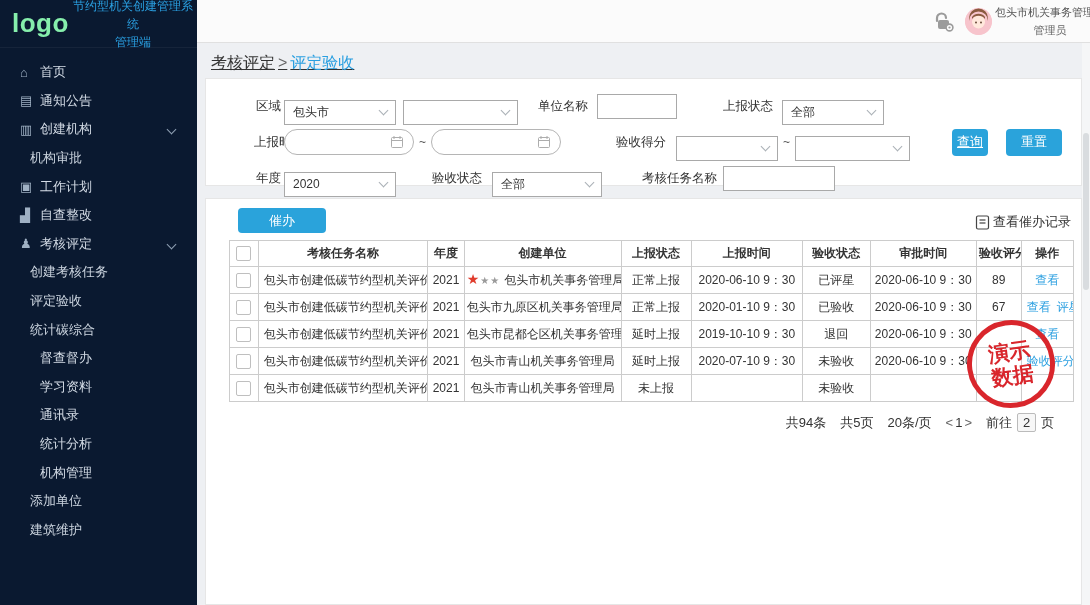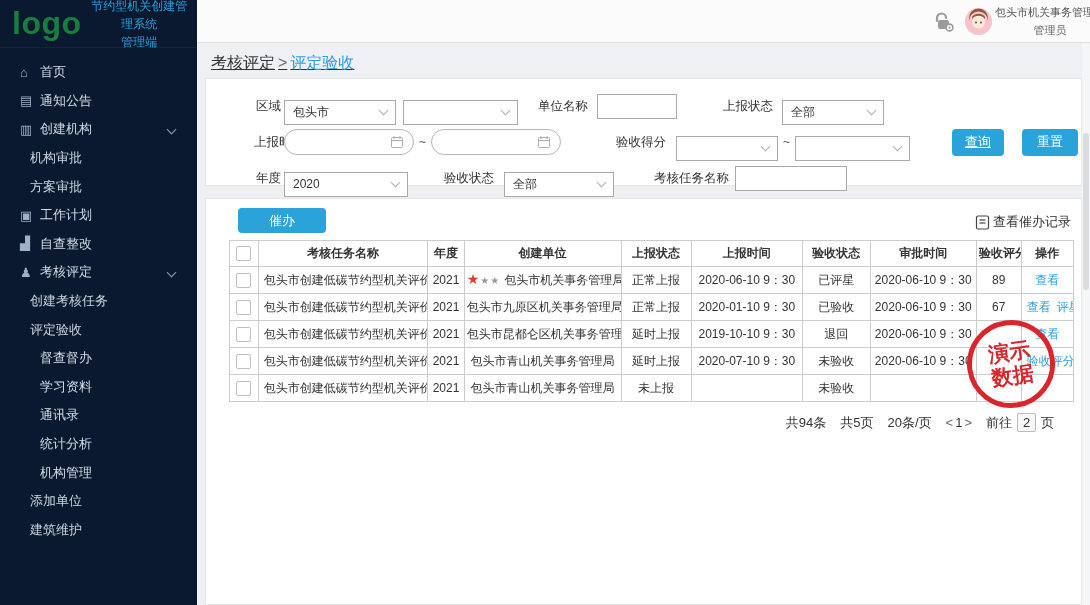--- a/index.html
+++ b/index.html
@@ -2,21 +2,21 @@
 <html><head>
 <meta charset="utf-8">
 <style>
   * { margin:0; padding:0; box-sizing:border-box; }
   html,body { width:1090px; height:605px; overflow:hidden; }
   body { font-family:"Liberation Sans","DejaVu Sans",sans-serif; font-size:12px; color:#333; background:#eef0f3; position:relative; }
 
   
   .sidebar { position:absolute; left:0; top:0; bottom:0; width:197px; background:#0a1930; z-index:5; }
   .logo-block { height:48px; display:flex; align-items:center; border-bottom:1px solid rgba(255,255,255,0.05); }
-  .logo-text { color:#15803d; font-size:32px; font-weight:bold; margin-left:12px; letter-spacing:0.5px; }
+  .logo-text { color:#86efac; font-size:26px; font-weight:bold; margin-left:12px; letter-spacing:0.5px; }
   .app-title { flex:1; text-align:center; color:#2a9fe0; font-size:12px; line-height:1.5; padding:0 4px; }
   .side-menu { padding-top:10px; }
   .side-item { height:28.6px; display:flex; align-items:center; color:#d4dce6; font-size:13px; cursor:pointer; position:relative; padding-left:20px; }
   .side-item .s-icon { width:20px; color:#9fb0c3; font-size:13px; display:inline-block; }
   .side-item.sub { padding-left:30px; color:#cdd6e0; }
   .side-item .chev { position:absolute; right:22px; top:11px; width:7px; height:7px; border-right:1px solid #8fa0b3; border-bottom:1px solid #8fa0b3; transform:rotate(45deg); }
 
   
   .topbar { position:absolute; left:197px; right:0; top:0; height:43px; background:#fbfbfb; border-bottom:1px solid #e0e0e0; z-index:4; }
   .lock-icon { position:absolute; left:736px; top:12px; }
@@ -38,21 +38,21 @@
   .f-row { display:flex; align-items:center; height:26px; margin-top:10px; }
   .f-row:first-child { margin-top:14px; }
   .f-label { color:#333; font-size:12.5px; white-space:nowrap;padding-left:20px; }
   .sel { height:25px; border:1px solid #a9a9a9; background:#fff; display:flex; align-items:center; padding:0 8px; position:relative; cursor:pointer;margin-top:12px; }
   .sel .sel-val { flex:1; font-size:12px; color:#333; }
   .sel .sel-chev { width:7px; height:7px; border-right:1px solid #aab0b6; border-bottom:1px solid #aab0b6; transform:rotate(45deg); margin-left:4px; margin-top:-3px; }
   .txt { height:25px; border:1px solid #a9a9a9; background:#fff; padding:0 6px; font-size:12px; outline:none; font-family:inherit; }
   .date-inp { height:26px; border:1px solid #b5b5b5; border-radius:13px; background:#fff; display:flex; align-items:center; justify-content:flex-end; padding:0 10px; cursor:text; }
   .tilde { margin:0 5px; color:#555; }
   .btn { border:none; background:#2aa3db; color:#fff; font-size:13px; border-radius:4px; cursor:pointer; font-family:inherit; }
-  .btn.search { width:52px; height:27px; margin-left:42px;text-decoration:underline; }
+  .btn.search { width:36px; height:27px; margin-left:42px;text-decoration:underline; }
   .btn.reset { width:56px; height:27px; margin-left:18px; }
 
   
   .btn.urge { position:absolute; left:32px; top:9px; width:88px; height:25px; }
   .view-records { position:absolute; right:10px; top:14px; color:#333; font-size:13px; cursor:pointer; display:flex; align-items:center; }
   .view-records svg { margin-right:3px; }
 
   table.grid { border-collapse:collapse; margin:41px 7px 0 23px; width:calc(100% - 30px); table-layout:fixed; }
   .grid th, .grid td { border:1px solid #ccc; font-size:12px; text-align:center; padding:0 2px; overflow:hidden; white-space:nowrap; }
   .grid th { height:26px; font-weight:600; color:#333; }
@@ -100,41 +100,41 @@
         <span>通知公告</span>
       </div>
       <div class="side-item">
         <span class="s-icon">▥</span>
         <span>创建机构</span>
         <span class="chev"></span>
       </div>
       <div class="side-item sub">
         <span>机构审批</span>
       </div>
-      <div class="side-item sub">
-        <span>方案审批</span>
-      </div>
       <div class="side-item">
         <span class="s-icon">▣</span>
         <span>工作计划</span>
       </div>
       <div class="side-item">
         <span class="s-icon">▟</span>
         <span>自查整改</span>
       </div>
       <div class="side-item">
         <span class="s-icon">♟</span>
         <span>考核评定</span>
         <span class="chev"></span>
       </div>
       <div class="side-item sub">
         <span>创建考核任务</span>
       </div>
       <div class="side-item sub active">
         <span>评定验收</span>
+      </div>
+      <div class="side-item sub">
+        <span>统计碳综合</span>
       </div>
       <div class="side-item">
         <span class="s-icon"></span>
         <span>督查督办</span>
       </div>
       <div class="side-item">
         <span class="s-icon"></span>
         <span>学习资料</span>
       </div>
       <div class="side-item">
@@ -233,21 +233,21 @@
     <span class="tilde">~</span>
     <div class="sel" style="width:115px;">
       <span class="sel-val"></span>
       <span class="sel-chev"></span>
     </div>
     <button class="btn search">查询</button>
     <button class="btn reset">重置</button>
   </div>
   <div class="f-row">
     <span class="f-label" style="margin-left:30px; width:48px;">年度</span>
-    <div class="sel" style="width:124px;">
+    <div class="sel" style="width:112px;">
       <span class="sel-val">2020</span>
       <span class="sel-chev"></span>
     </div>
     <span class="f-label" style="margin-left:16px;">验收状态</span>
     <div class="sel" style="width:110px; margin-left:10px;">
       <span class="sel-val">全部</span>
       <span class="sel-chev"></span>
     </div>
     <span class="f-label" style="margin-left:20px;">考核任务名称</span>
     <input class="txt" style="width: 112px; margin-left: 6px;" value="">

